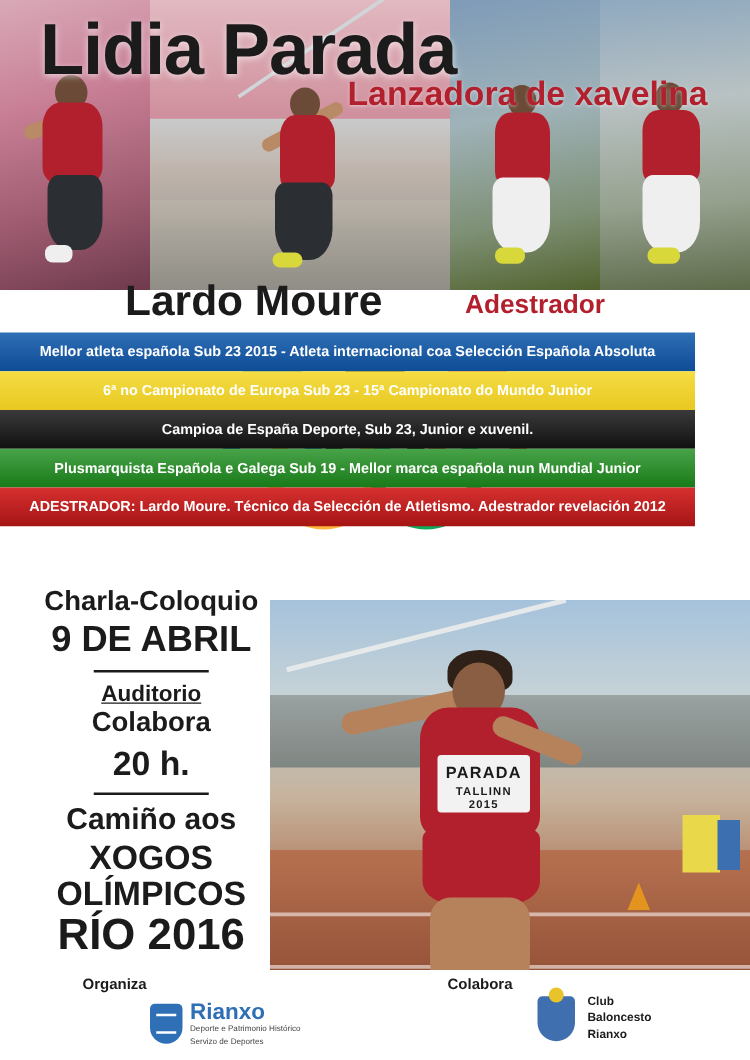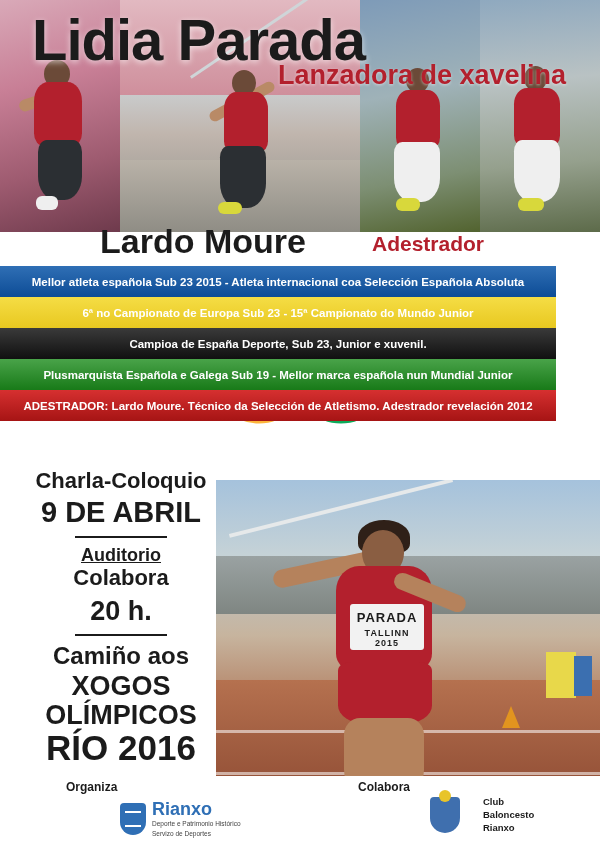--- a/index.html
+++ b/index.html
@@ -252,21 +252,21 @@
   .logo-rianxo-text .big {
     font-size: 18px; font-weight: bold; color:#2f6fb5; line-height:1;
   }
   .logo-rianxo-text .small {
     font-size: 6.5px; color:#444; line-height:1.25; margin-top:2px;
   }
 
   .logo-club {
     position: absolute;
     left: 430px; top: 20px;
-    display: flex; align-items: center; gap: 23px;
+    display: flex; align-items: center; gap: 10px;
   }
   .club-mark {
     width: 30px; height: 36px;
     background: #3f6fae;
     border-radius: 4px 4px 15px 15px;
     position: relative;
   }
   .club-mark::before {
     content: "";
     position: absolute; left: 9px; top: -7px;

